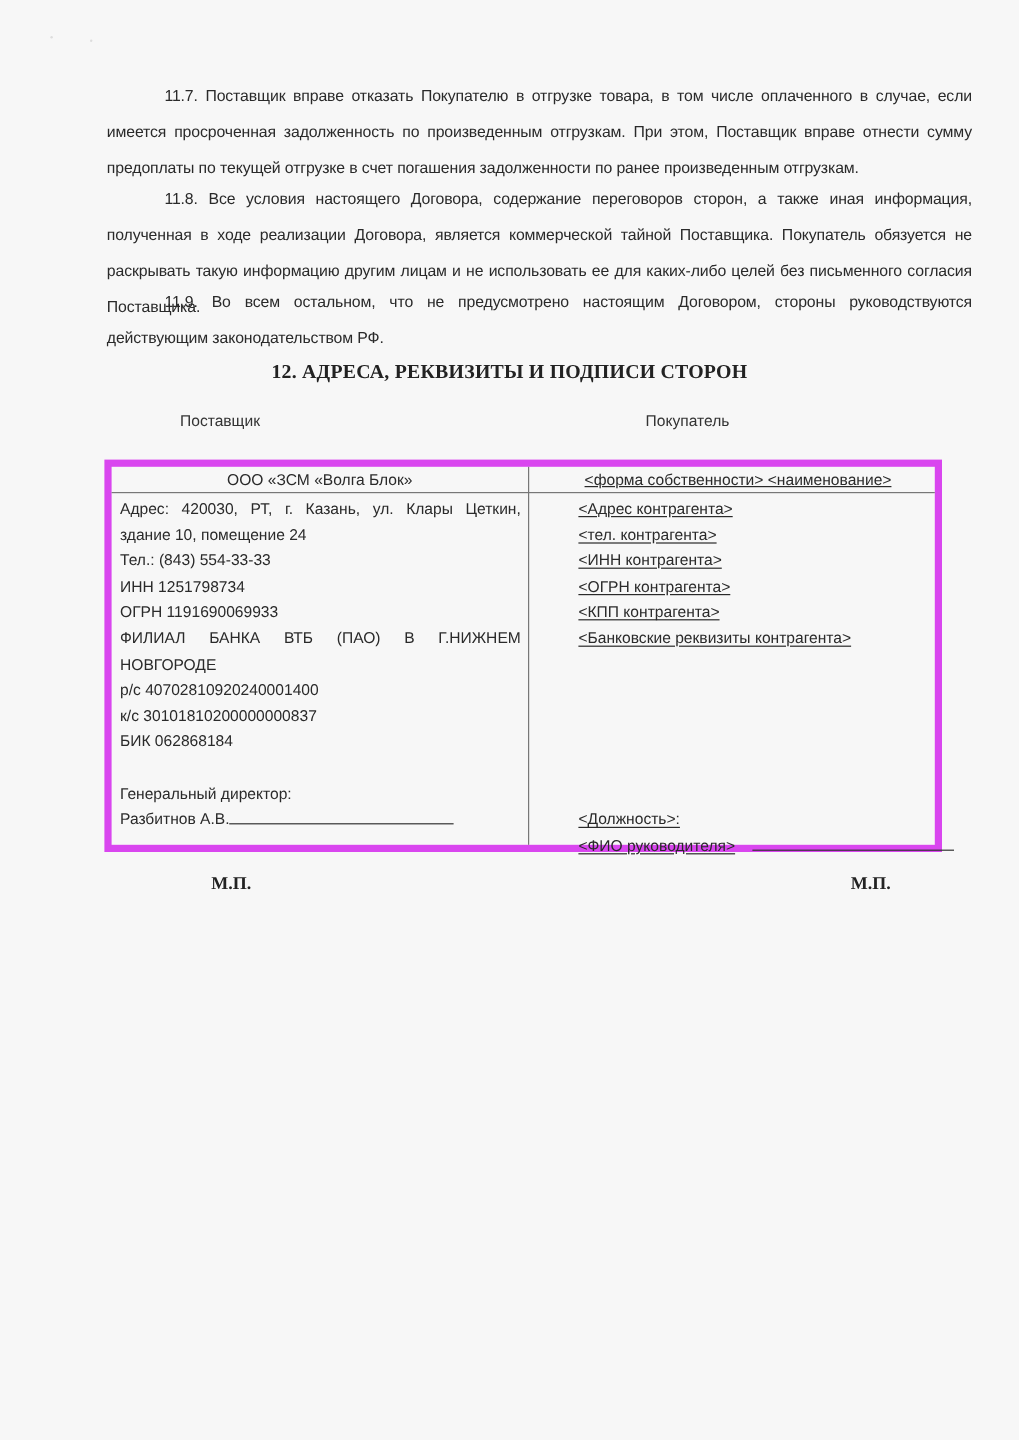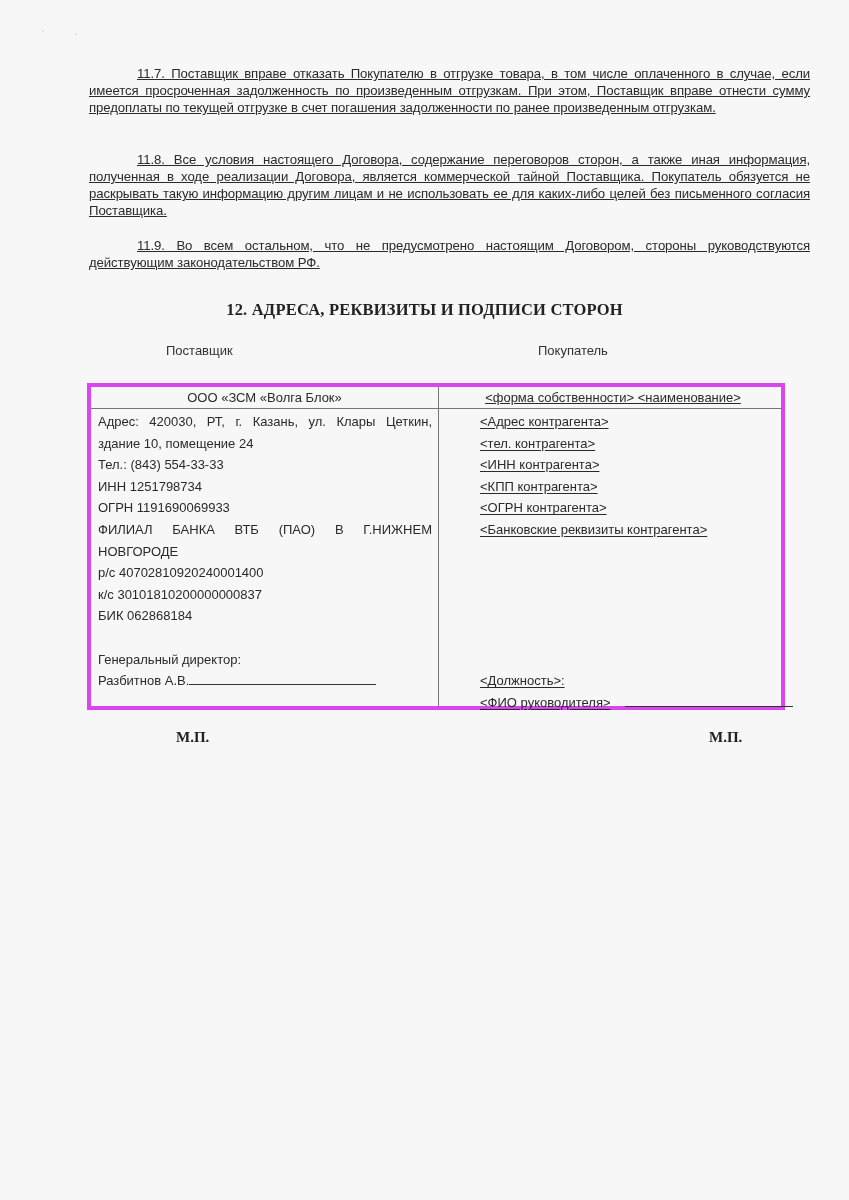--- a/index.html
+++ b/index.html
@@ -7,46 +7,45 @@
     width: 849px; height: 1200px;
     background: #f7f7f7;
     position: relative;
     overflow: hidden;
     color: #2a2a2a;
     font-family: "Liberation Sans", "DejaVu Sans", sans-serif;
   }
   .page { position: absolute; left: 0; top: 0; width: 849px; height: 1200px; }
   .para {
     position: absolute; left: 89px; width: 721px;
-    font-size: 13.2px; line-height: 17px;
+    font-size: 13.2px; line-height: 30px;
     text-align: justify; letter-spacing: -0.1px;
     margin: 0;
-    text-decoration: underline;
   }
   .para .indent { display: inline-block; width: 48px; }
   #p117 { top: 65px; }
   #p118 { top: 151px; }
   #p119 { top: 237px; }
   .section-title {
     position: absolute; left: 0; width: 849px; top: 300px;
     text-align: center;
     font-family: "Liberation Serif", "DejaVu Serif", serif;
     font-weight: bold; font-size: 16.5px; letter-spacing: 0.2px;
     color: #222;
   }
   .party-label {
     position: absolute; top: 343px;
     font-size: 13px; color: #333;
   }
-  #supplier-label { left: 150px; margin-left: 16px; }
+  #supplier-label { left: 150px; }
   #buyer-label { left: 538px; }
   .req-table {
     position: absolute; left: 87px; top: 383px;
     width: 698px; height: 327px;
-    border: 4px solid #d946ef;
+    border: 6px solid #d946ef;
     box-sizing: border-box;
     background: transparent;
   }
   .col-divider {
     position: absolute; left: 347px; top: 0; bottom: 0;
     border-left: 1px solid #777;
   }
   .row-divider {
     position: absolute; left: 0; right: 0; top: 21px;
     border-top: 1px solid #777;
@@ -121,22 +120,22 @@
       <span class="line">БИК 062868184</span>
       <span class="line blank"></span>
       <span class="line">Генеральный директор:</span>
       <span class="line"><span>Разбитнов А.В.</span><span class="sig-line" id="supplier-sig-line"></span></span>
     </div>
 
     <div class="cell-body" id="buyer-body">
       <span class="line u">&lt;Адрес контрагента&gt;</span>
       <span class="line u">&lt;тел. контрагента&gt;</span>
       <span class="line u">&lt;ИНН контрагента&gt;</span>
+      <span class="line u">&lt;ОГРН контрагента&gt;</span>
       <span class="line u">&lt;КПП контрагента&gt;</span>
-      <span class="line u">&lt;ОГРН контрагента&gt;</span>
       <span class="line u">&lt;Банковские реквизиты контрагента&gt;</span>
       <span class="line blank"></span>
       <span class="line blank"></span>
       <span class="line blank"></span>
       <span class="line blank"></span>
       <span class="line blank"></span>
       <span class="line blank"></span>
       <span class="line u">&lt;Должность&gt;:</span>
       <span class="line"><span class="u">&lt;ФИО руководителя&gt;</span><span class="sig-line" id="buyer-sig-line"></span></span>
     </div>

